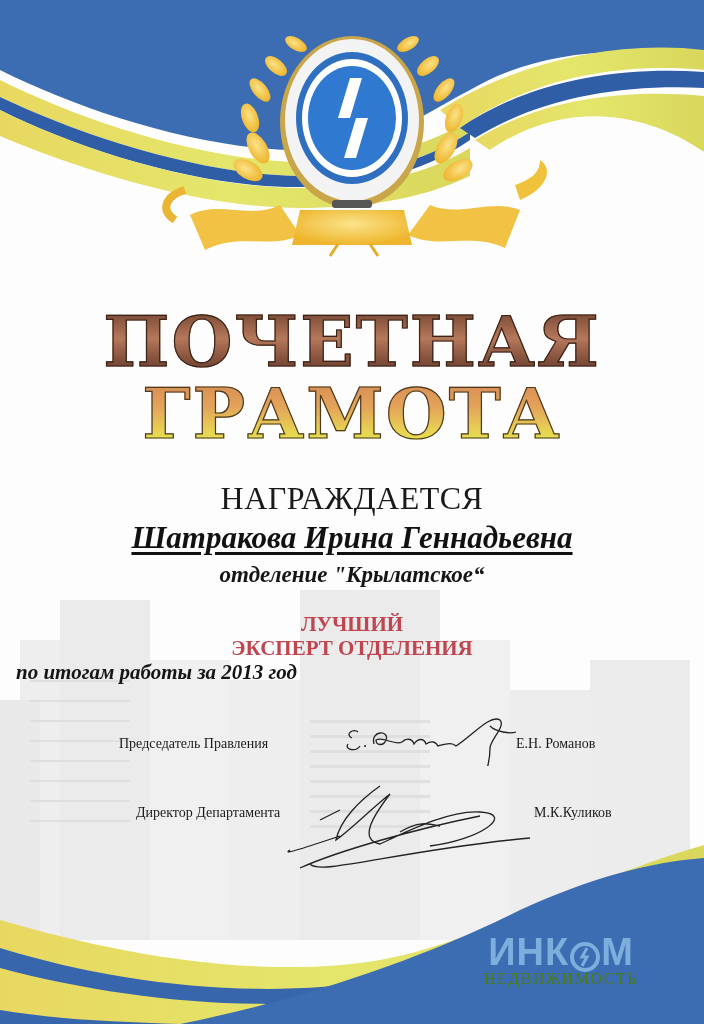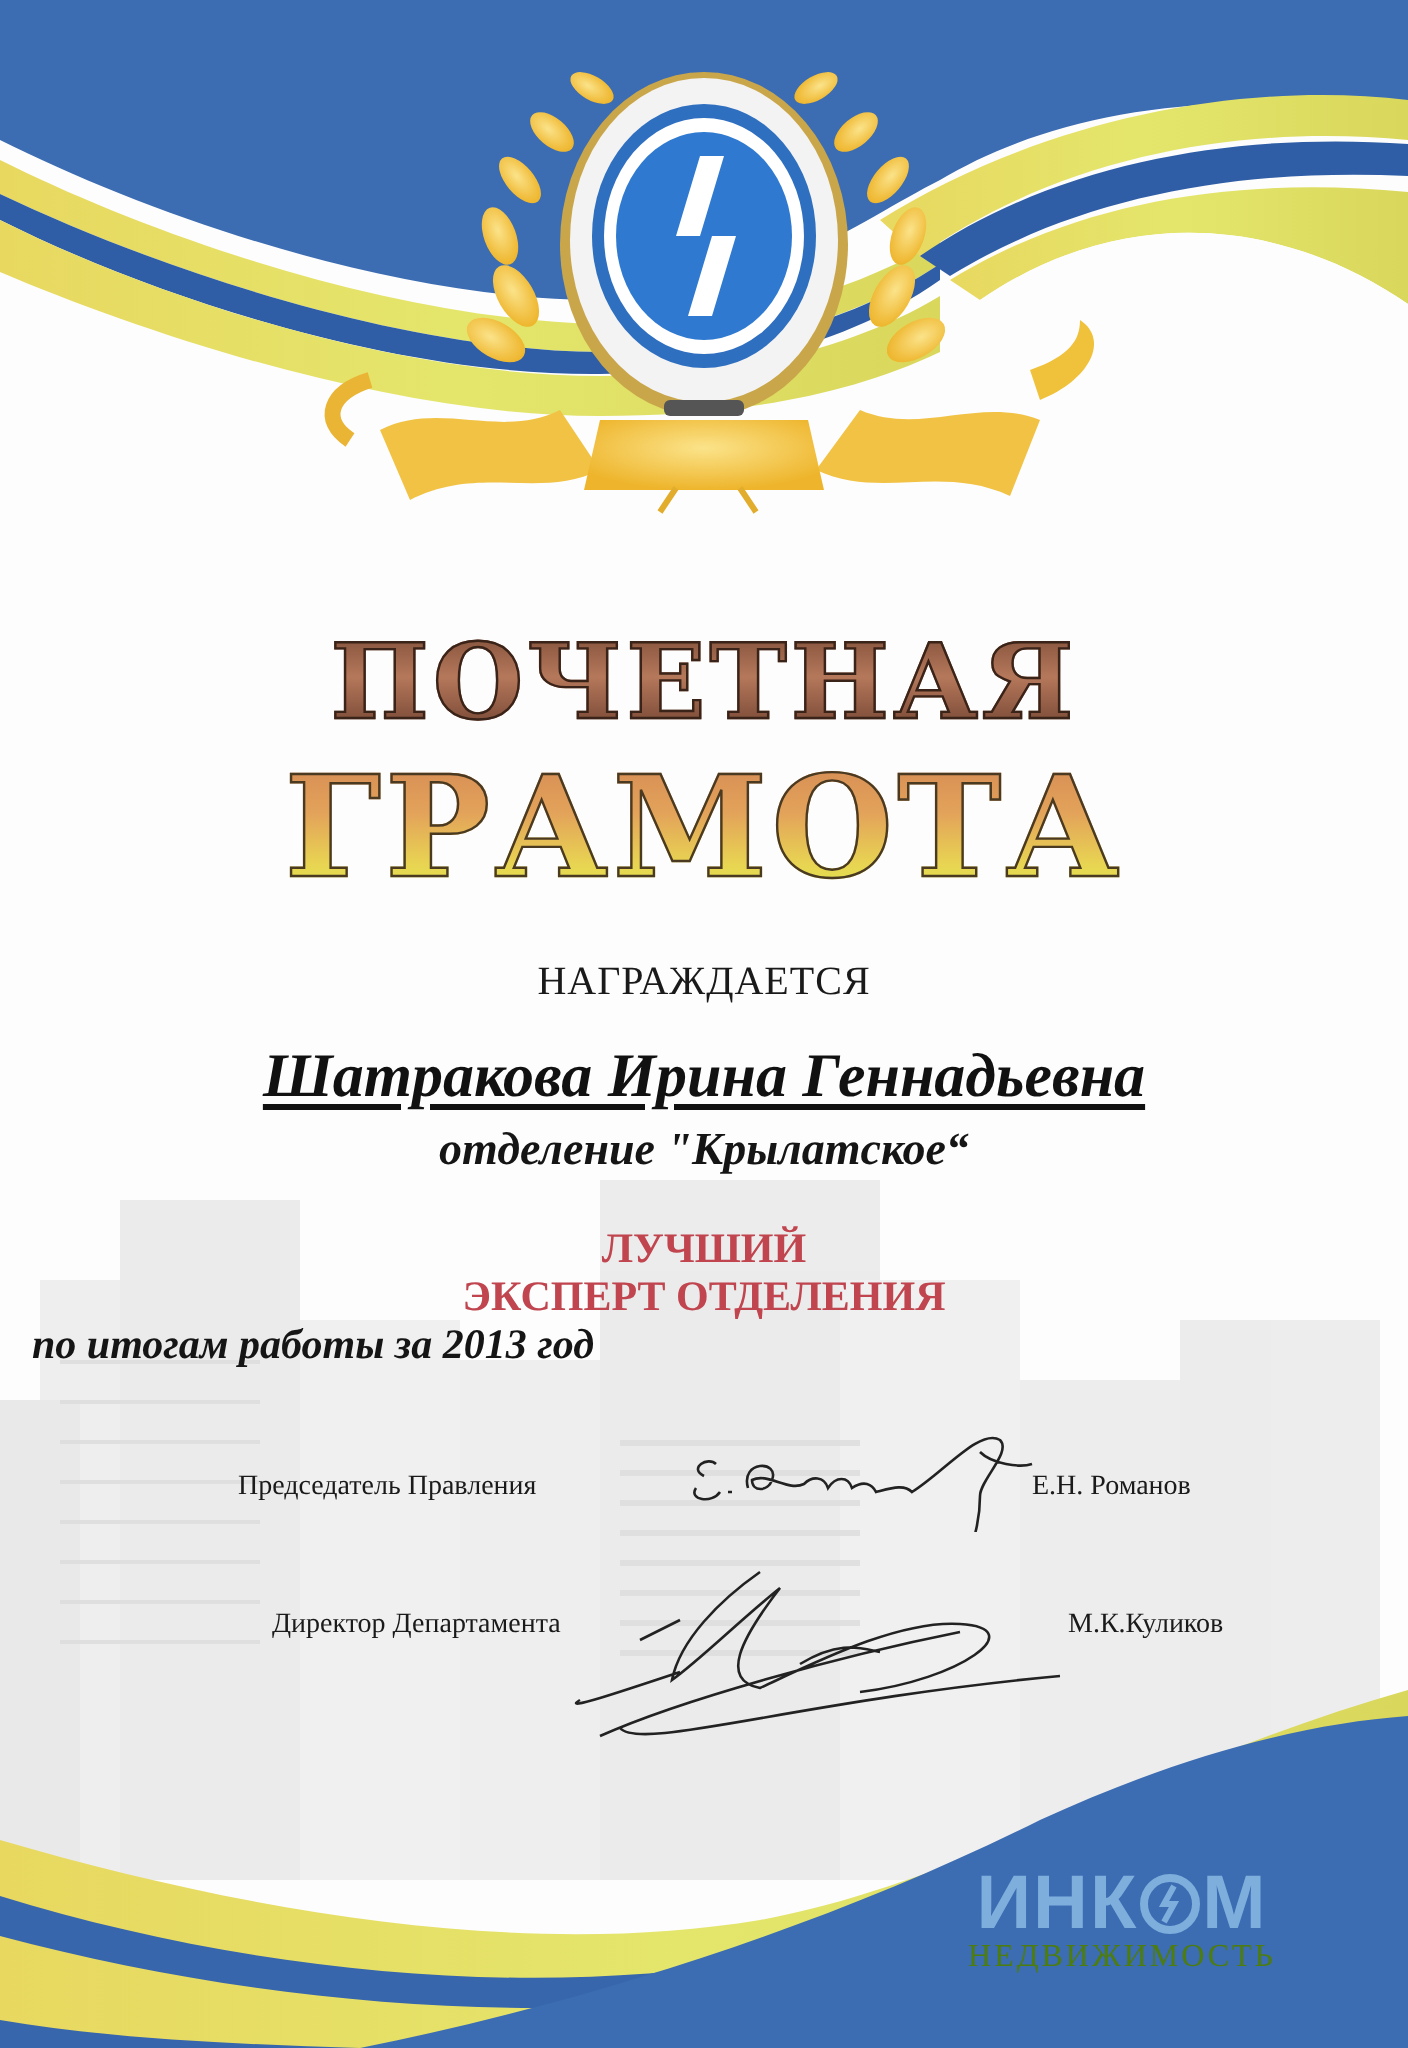--- a/index.html
+++ b/index.html
@@ -1,50 +1,50 @@
 <!DOCTYPE html>
 <html><head>
 <meta charset="utf-8">
 <style>
   html, body { margin: 0; padding: 0; }
   body { width: 704px; height: 1024px; overflow: hidden; background: #fdfdfd; }
   .page { position: relative; width: 704px; height: 1024px; overflow: hidden; background: #fdfdfd; }
   .bg-svg { position: absolute; left: 0; top: 0; width: 704px; height: 1024px; }
   .title { position: absolute; left: 0; width: 704px; text-align: center;
     font-family: "DejaVu Serif", "Liberation Serif", serif; font-weight: bold; letter-spacing: 2px; }
-  .title-1 { top: 306px; font-size: 52px; line-height: 72px;
+  .title-1 { top: 306px; font-size: 70px; line-height: 72px;
     background: linear-gradient(180deg, #6b3f2c 0%, #b5785b 45%, #8a5640 70%, #5a3426 100%);
     -webkit-background-clip: text; background-clip: text; color: transparent;
     -webkit-text-stroke: 1.2px #3a2318; }
   .title-2 { top: 378px; font-size: 70px; line-height: 72px;
     background: linear-gradient(180deg, #d58a54 0%, #e3a35a 40%, #e8d452 75%, #dfe94a 100%);
     -webkit-background-clip: text; background-clip: text; color: transparent;
     -webkit-text-stroke: 1.2px #4a3a22; }
   .awarded { position: absolute; top: 480px; left: 0; width: 704px; text-align: center;
-    font-family: "Liberation Serif", serif; font-size: 20px; color: #1a1a1a; letter-spacing: 0.5px; }
+    font-family: "Liberation Serif", serif; font-size: 32px; color: #1a1a1a; letter-spacing: 0.5px; }
   .name { position: absolute; top: 520px; left: 0; width: 704px; text-align: center;
     font-family: "Liberation Serif", serif; font-style: italic; font-weight: bold; font-size: 31px;
     color: #111; text-decoration: underline; text-underline-offset: 4px; }
   .dept { position: absolute; top: 562px; left: 0; width: 704px; text-align: center;
     font-family: "Liberation Serif", serif; font-style: italic; font-weight: bold; font-size: 23px; color: #151515; }
   .merit { position: absolute; left: 0; width: 704px; text-align: center;
     font-family: "Liberation Serif", serif; font-weight: bold; font-size: 21px; color: #c0454f; }
   .merit-1 { top: 612px; }
   .merit-2 { top: 636px; }
   .period { position: absolute; top: 660px; left: 16px; width: 704px; text-align: left;
     font-family: "Liberation Serif", serif; font-style: italic; font-weight: bold; font-size: 21px; color: #151515; }
   .sig-label { position: absolute; font-family: Liberation Serif, serif; font-size: 14px; color: #1a1a1a; }
   .sig1-role { left: 119px; top: 736px; }
   .sig1-name { left: 516px; top: 736px; text-align: center; }
   .sig2-role { left: 136px; top: 805px; }
   .sig2-name { left: 534px; top: 805px; }
   .sig-svg { position: absolute; }
   .brand { position: absolute; left: 466px; top: 932px; width: 190px; text-align: center; }
   .brand-name { font-family: "Liberation Sans", sans-serif; font-weight: bold; font-size: 38px;
-    color: #7eaedc; letter-spacing: 1px; line-height: 40px; display: inline-flex; align-items: center; }
+    color: #7eaedc; letter-spacing: 1px; line-height: 40px; display: inline-flex; align-items: flex-end; }
   .brand-o { display: inline-block; width: 30px; height: 30px; border: 4px solid #7eaedc; border-radius: 50%;
     margin: 0 1px; position: relative; box-sizing: border-box; }
   .brand-sub { font-family: "Liberation Serif", serif; font-size: 16px; color: #4d7c0f; letter-spacing: 1.5px;
     margin-top: -2px; }
 </style>
 </head>
 <body>
 
 <div class="page">
 

